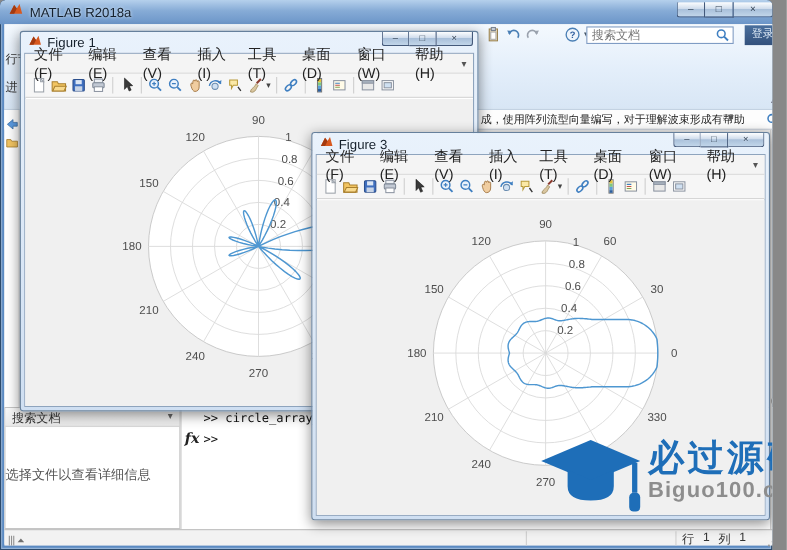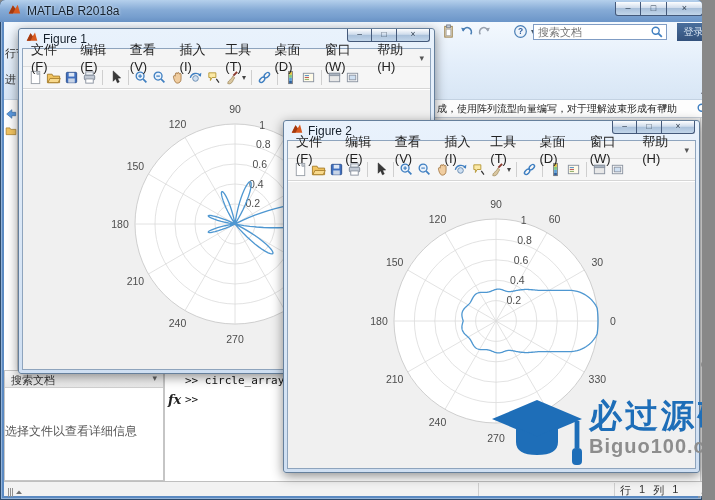--- a/index.html
+++ b/index.html
@@ -425,21 +425,21 @@
   </div>
 
   <div class="figwin" id="figwin-2" style="left:283px;top:120px;width:417px;height:353px;z-index:20">
     <div class="fig-titlebar">
       <span>
         <svg width="12" height="12" viewBox="0 0 16 16">
             <polygon points="1,13 6,3 9,7 12,2 15,13" fill="#d8591f"></polygon>
             <polygon points="6,3 9,7 6,13 1,13" fill="#a33a10"></polygon>
           </svg>
       </span>
-      <span>Figure 2</span>
+      <span>Figure 3</span>
       <div class="capbtns fig-capbtns">
         <div class="capbtn min">–</div>
         <div class="capbtn max">□</div>
         <div class="capbtn close">×</div>
       </div>
     </div>
     <div class="fig-inner">
       <div class="fig-menubar">
           <span class="menu-item">文件(F)</span>
           <span class="menu-item">编辑(E)</span>

